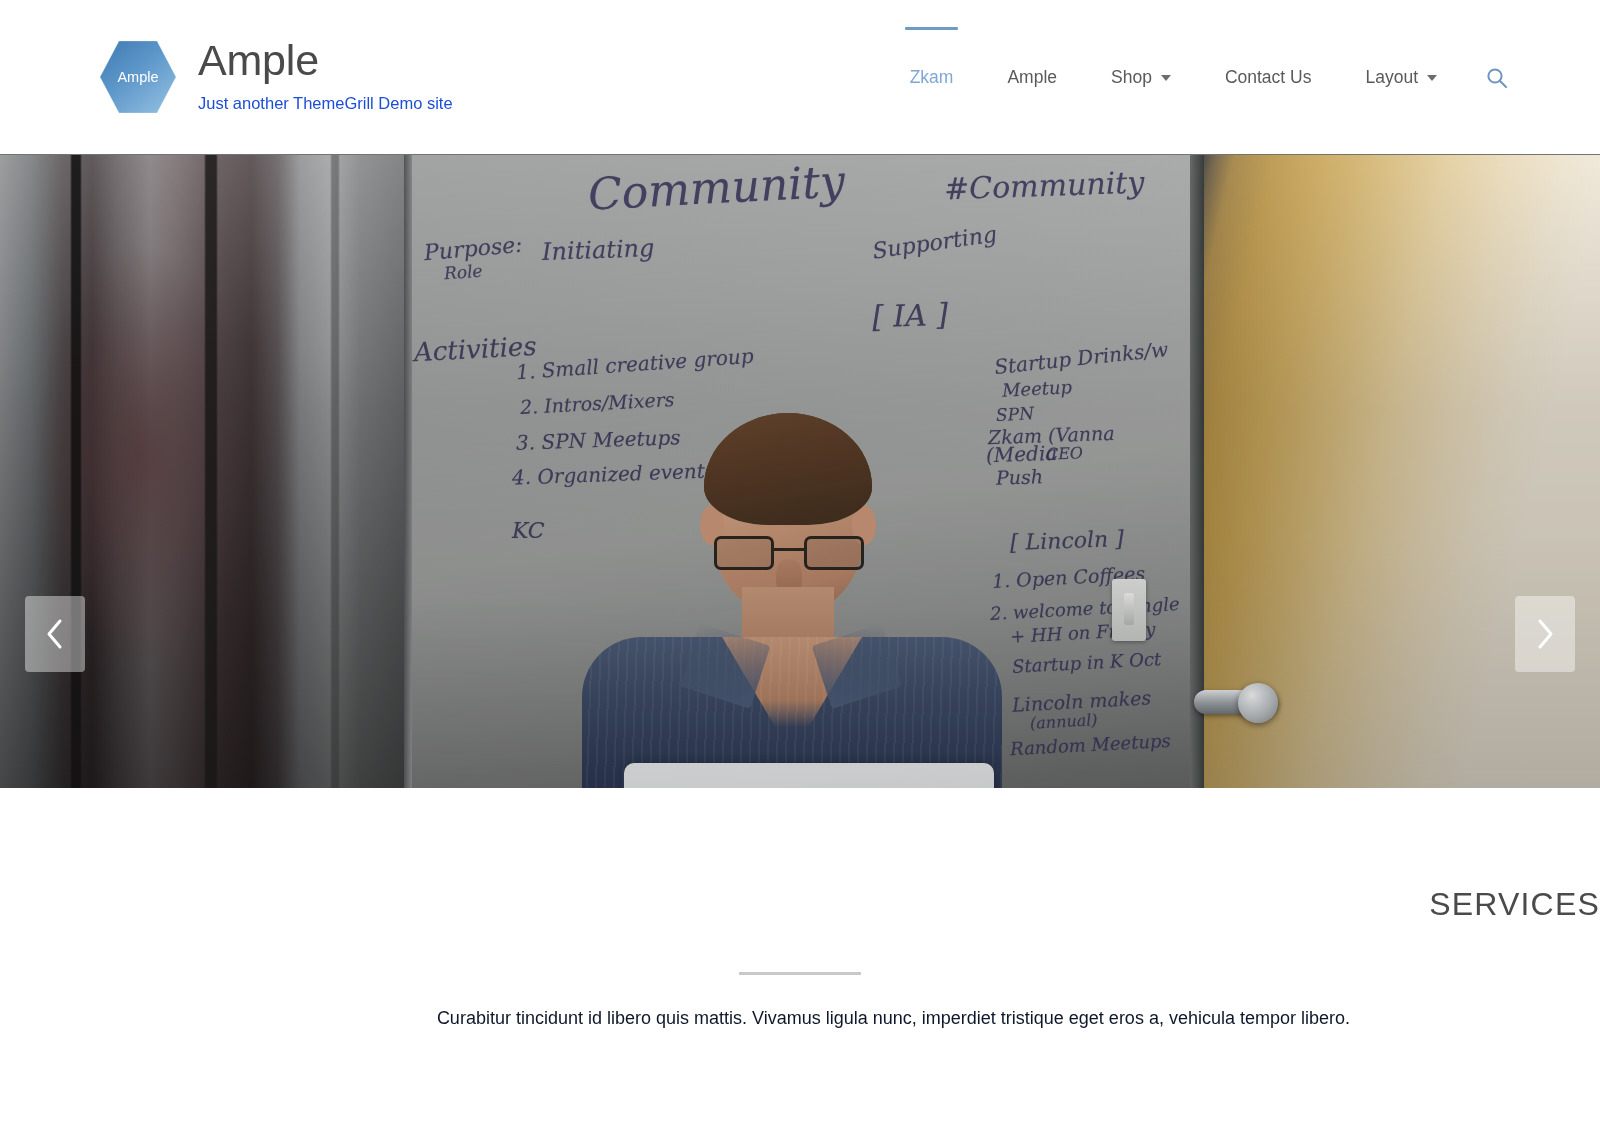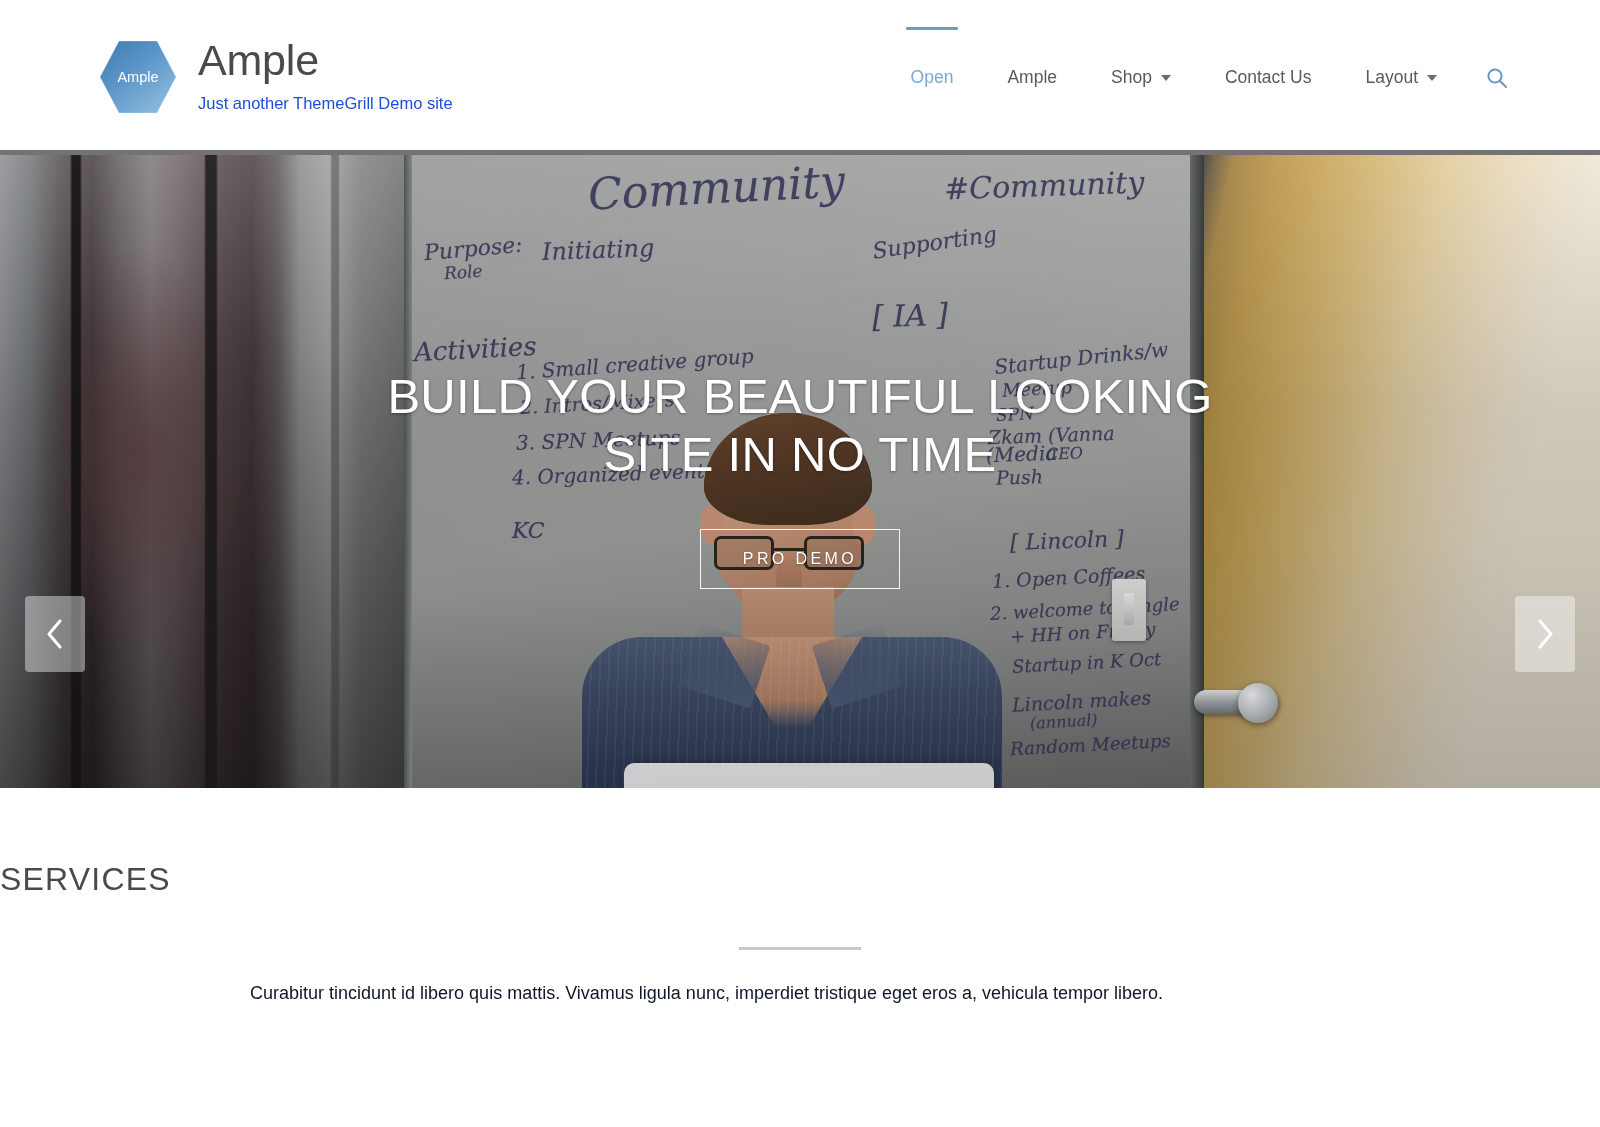--- a/index.html
+++ b/index.html
@@ -18,21 +18,21 @@
     height: 1127px;
     background: #ffffff;
   }
 
   
   .site-header {
     position: relative;
     width: 1600px;
     height: 155px;
     background: #ffffff;
-    border-bottom: 5px solid #737373;
+    border-bottom: 1px solid #737373;
     z-index: 20;
   }
 
   .header-inner {
     position: relative;
     width: 1600px;
     height: 155px;
   }
 
   
@@ -388,22 +388,22 @@
     border: none;
   }
   .slider-arrow.prev { left: 25px; }
   .slider-arrow.next { right: 25px; }
   .slider-arrow svg { display:block; }
 
   
   .services {
     position: relative;
     width: 1600px;
-    padding-top: 71px;
-    text-align: left;
+    padding-top: 96px;
+    text-align: right;
     background: #ffffff;
   }
   .services-title {
     font-size: 32px;
     line-height: 40px;
     font-weight: 400;
     color: #4a4a4a;
     letter-spacing: 1.2px;
   }
   .services-divider {
@@ -448,21 +448,21 @@
         <div class="brand-text">
           <div class="site-title">Ample</div>
           <div class="site-desc">Just another ThemeGrill Demo site</div>
         </div>
       </div>
 
       <nav class="main-nav">
         <ul class="nav-list">
 
           <li class="nav-item active">
-            <a class="nav-link" href="#">Open</a>
+            <a class="nav-link" href="#">Zkam</a>
           </li>
 
 
 
           <li class="nav-item">
             <a class="nav-link" href="#">Ample</a>
           </li>
 
           <li class="nav-item">
             <a class="nav-link" href="#">
@@ -560,24 +560,20 @@
       <div class="ph-collar-r"></div>
 
       <div class="ph-laptop">
         
       </div>
 
     </div>
 
     <div class="hero-overlay"></div>
 
-    <div class="hero-caption">
-      <h2 class="hero-title">BUILD YOUR BEAUTIFUL LOOKING SITE IN NO TIME</h2>
-      <a class="hero-btn" href="#">PRO DEMO</a>
-    </div>
 
     <button class="slider-arrow prev">
       <svg width="22" height="34" viewBox="0 0 22 34" xmlns="http://www.w3.org/2000/svg">
         <polyline points="16,4 5,17 16,30" fill="none" stroke="#ffffff" stroke-width="3" stroke-linecap="round" stroke-linejoin="round"></polyline>
       </svg>
     </button>
 
     <button class="slider-arrow next">
       <svg width="22" height="34" viewBox="0 0 22 34" xmlns="http://www.w3.org/2000/svg">
         <polyline points="6,4 17,17 6,30" fill="none" stroke="#ffffff" stroke-width="3" stroke-linecap="round" stroke-linejoin="round"></polyline>

